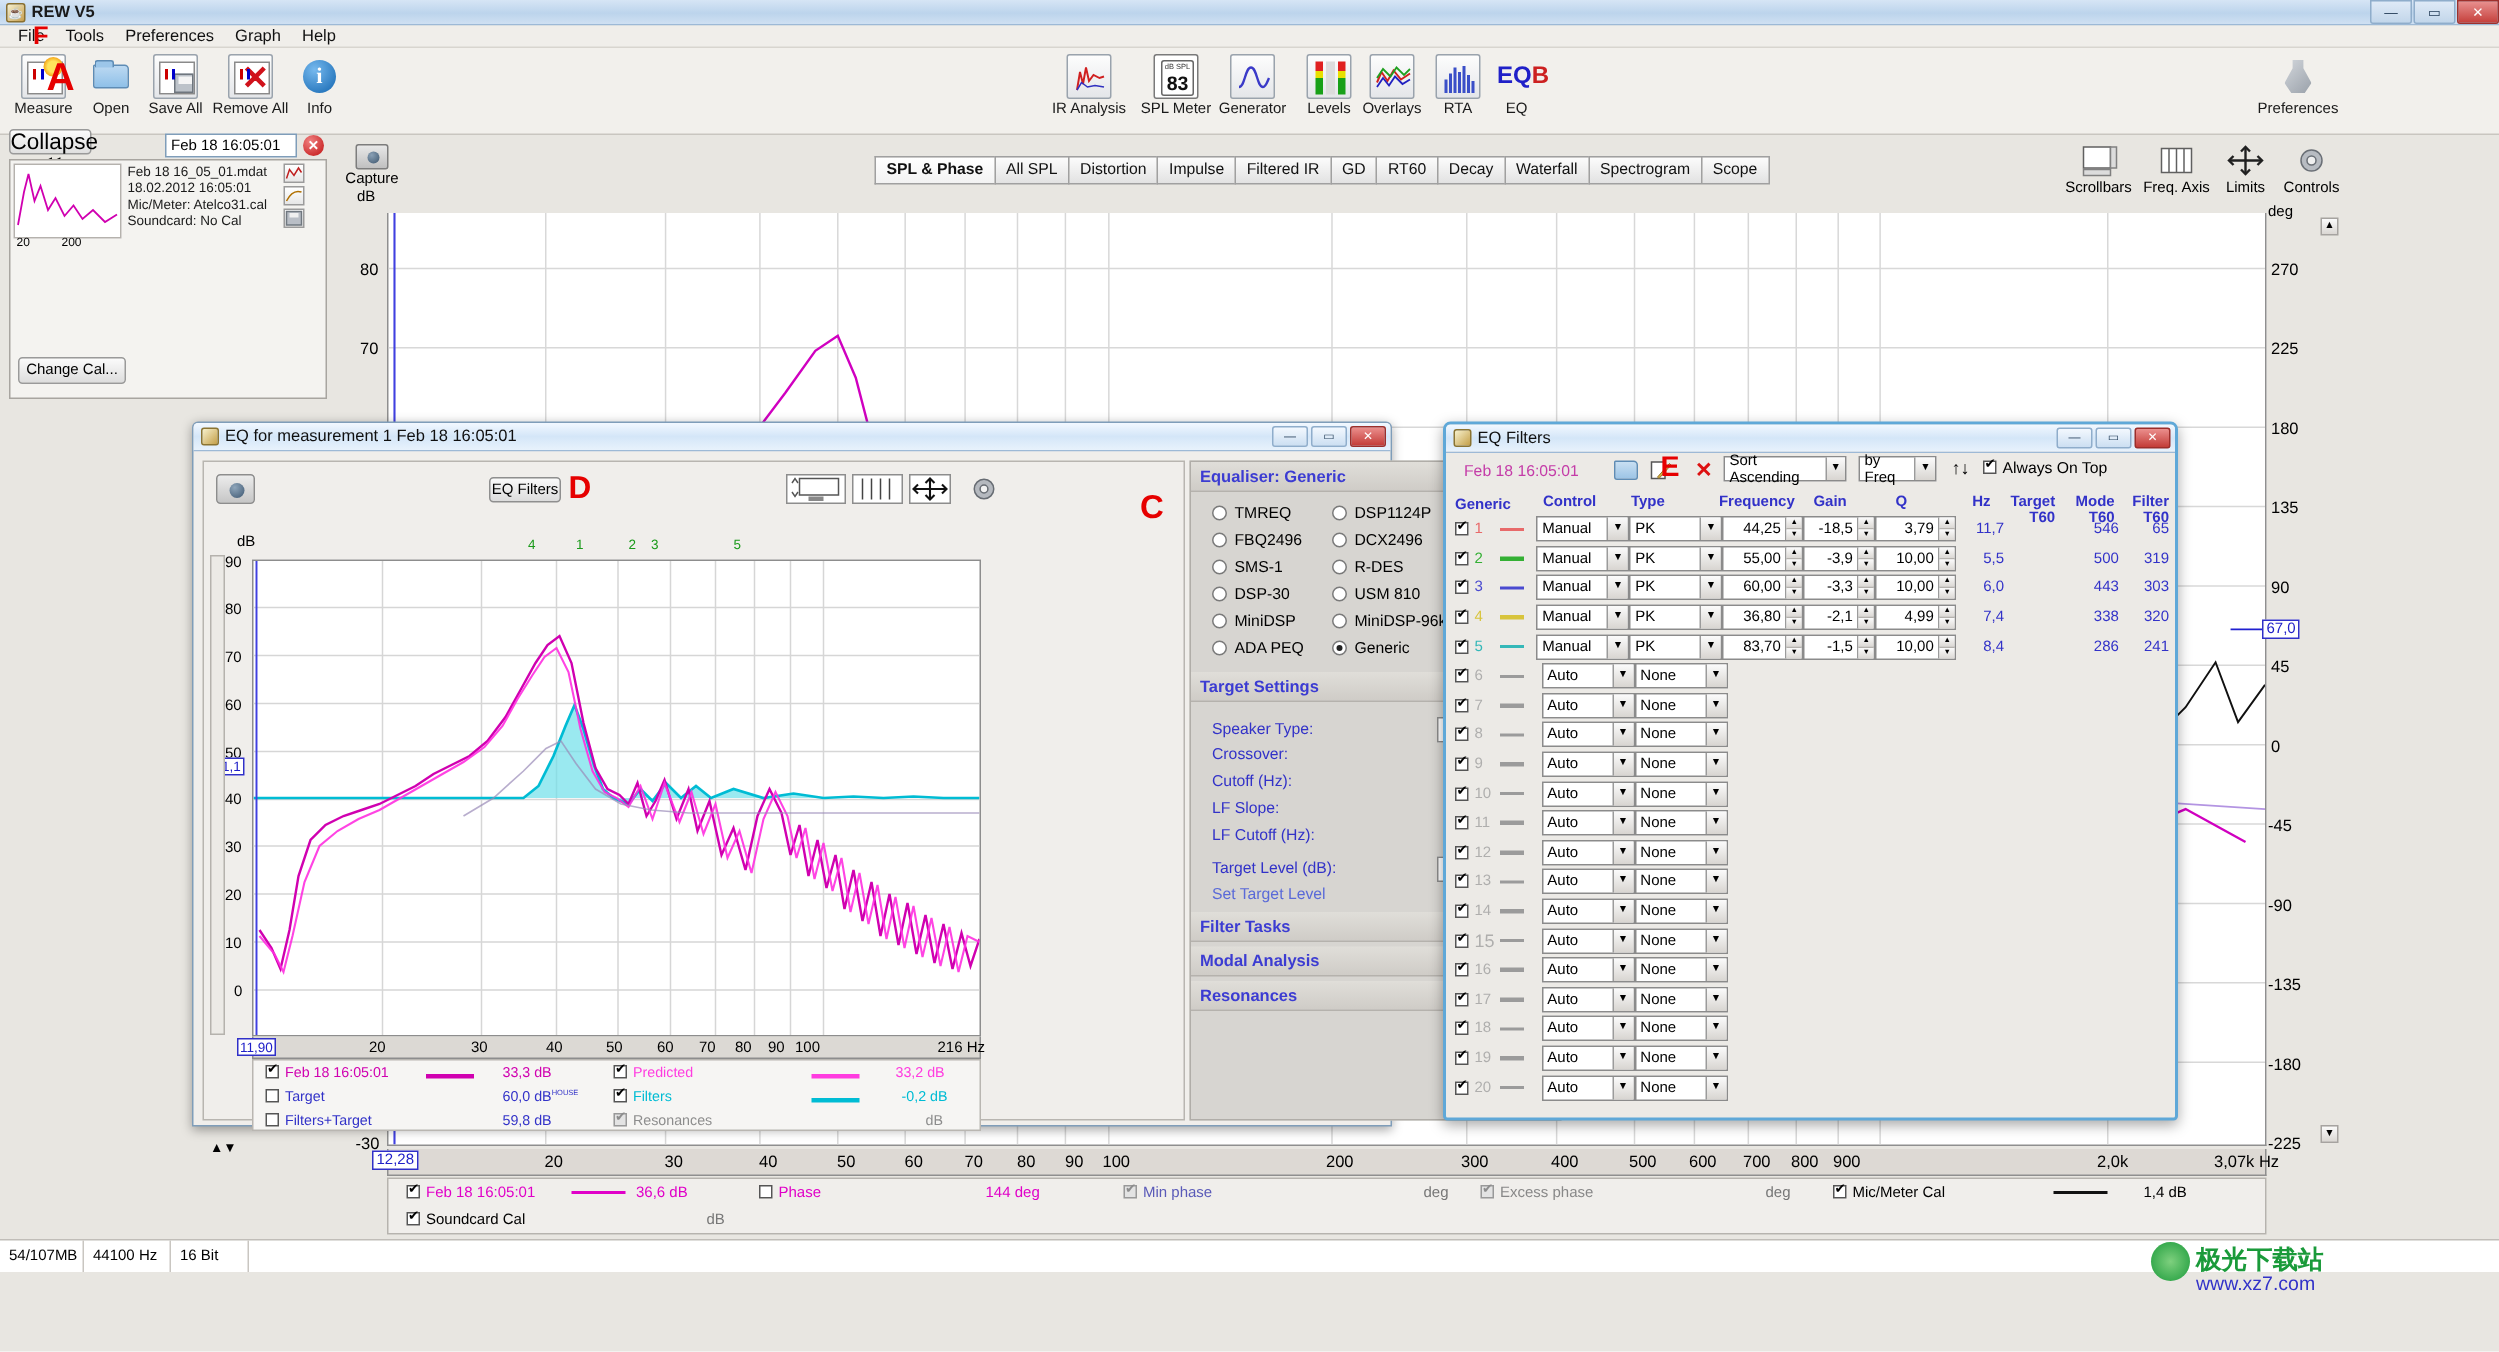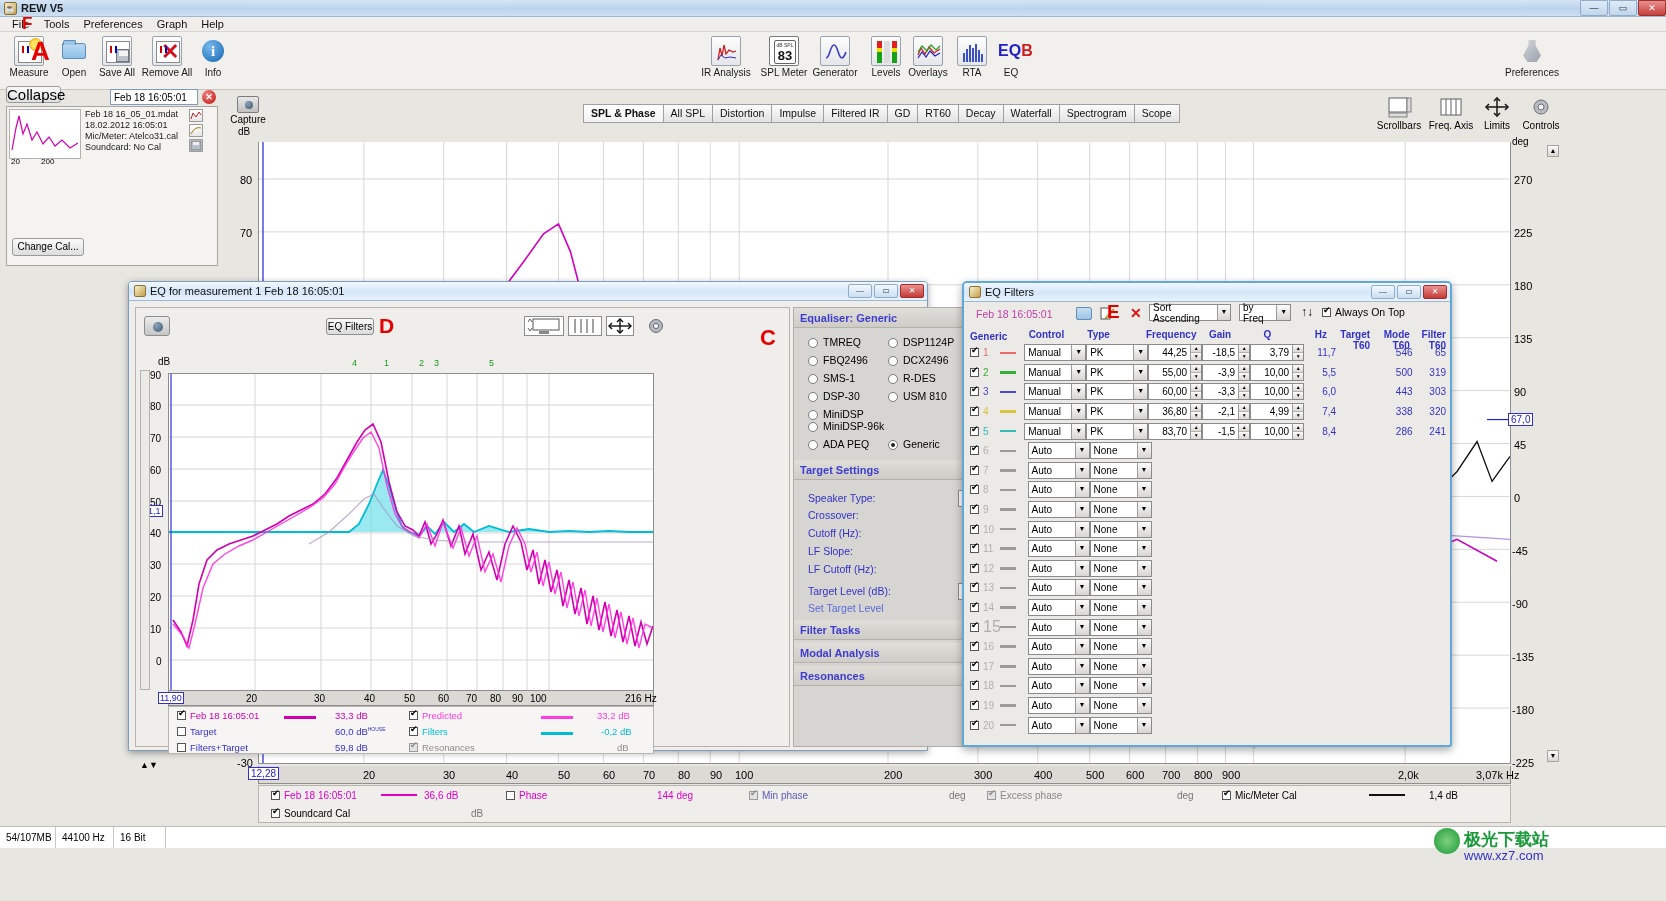--- a/index.html
+++ b/index.html
@@ -847,21 +847,21 @@
           <div style="font-size:10.5px;"><span class="radio"></span><span>DCX2496</span></div>
         </div>
         <div style="display:flex;margin-bottom:6px;">
           <div style="width:80px;font-size:10.5px;"><span class="radio"></span><span>SMS-1</span></div>
           <div style="font-size:10.5px;"><span class="radio"></span><span>R-DES</span></div>
         </div>
         <div style="display:flex;margin-bottom:6px;">
           <div style="width:80px;font-size:10.5px;"><span class="radio"></span><span>DSP-30</span></div>
           <div style="font-size:10.5px;"><span class="radio"></span><span>USM 810</span></div>
         </div>
-        <div style="display:flex;margin-bottom:6px;flex-direction:column;">
+        <div style="display:flex;margin-bottom:6px;">
           <div style="width:80px;font-size:10.5px;"><span class="radio"></span><span>MiniDSP</span></div>
           <div style="font-size:10.5px;"><span class="radio"></span><span>MiniDSP-96k</span></div>
         </div>
         <div style="display:flex;margin-bottom:4px;">
           <div style="width:80px;font-size:10.5px;"><span class="radio"></span><span>ADA PEQ</span></div>
           <div style="font-size:10.5px;"><span class="radio on"></span><span>Generic</span></div>
         </div>
       </div>
 
       <div class="sect-header">
@@ -1446,21 +1446,21 @@
           <div class="c-gain"></div>
           <div class="c-q"></div>
           <div class="c-hz"></div>
           <div class="c-tt"></div>
           <div class="c-mt"></div>
           <div class="c-ft"></div>
         </div>
         <div class="frow">
           <div class="c-generic">
             <span class="cbx on"></span>
-            <span style="width:16px;color:#9b9b9b;font-size:16px;opacity:.75;">15</span>
+            <span style="width:16px;color:#9b9b9b;font-size:12px;opacity:.75;">15</span>
             <span style="width:16px;height:2.5px;background:#9b9b9b;display:inline-block;margin-left:1px;"></span>
           </div>
           <div class="c-ctrl">
             <div class="combo" style="width:62px;">
               <span>Auto</span>
               <span class="arw">▼</span>
             </div>
           </div>
           <div class="c-type">
             <div class="combo" style="width:62px;">

